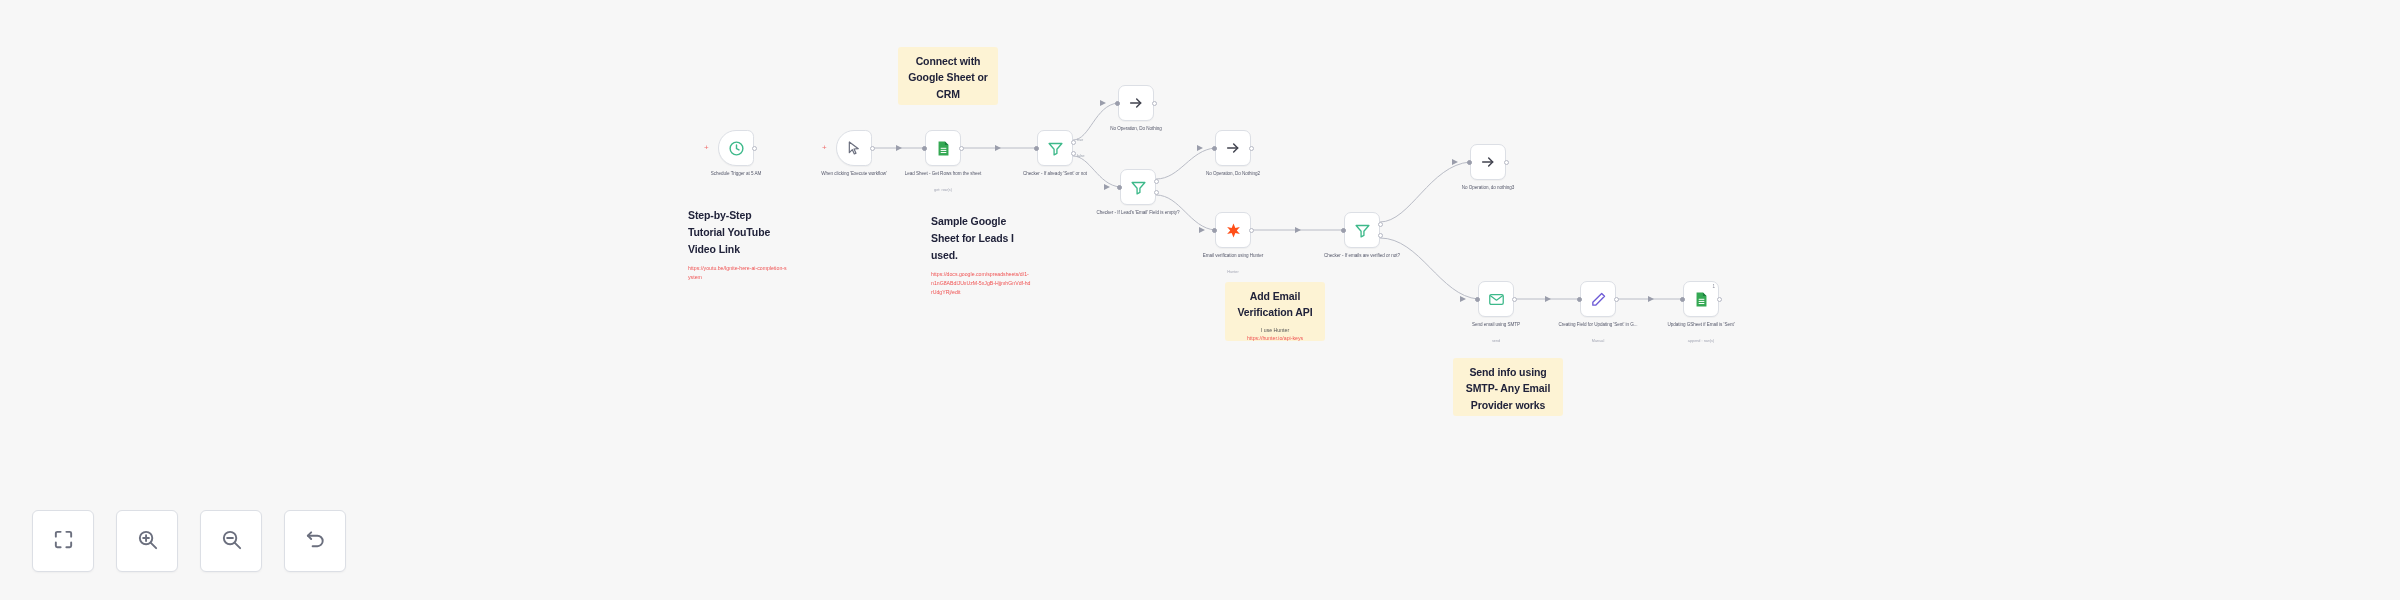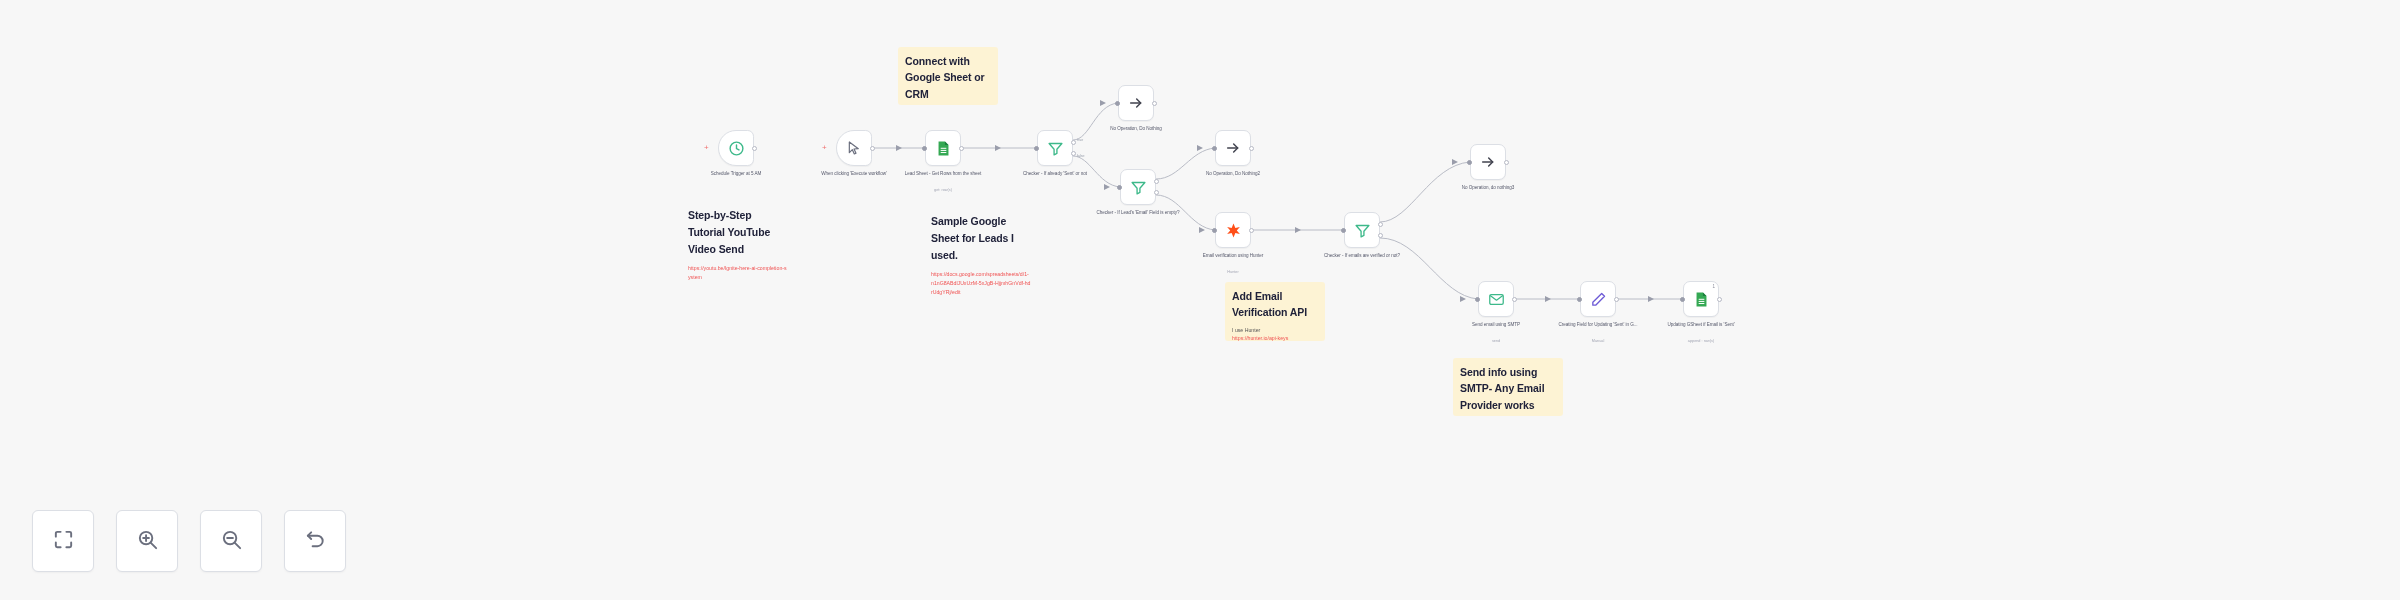--- a/index.html
+++ b/index.html
@@ -11,20 +11,21 @@
   }
   #canvas { position:relative; width:2400px; height:600px; background:#f7f7f7; }
 
   
   .sticky {
     position:absolute;
     background:#fdf3d4;
     border-radius:3px;
     padding:6px 7px;
     overflow:hidden;
+    text-align:center;
   }
   .sticky .s-title {
     font-size:10.5px; font-weight:bold; color:#20223a;
     line-height:1.55; letter-spacing:-0.1px;
   }
   .sticky .s-sub { font-size:5.2px; color:#555; line-height:1.6; margin-top:5px; }
   .sticky .s-url { font-size:5.2px; color:#f05252; line-height:1.6; word-break:break-all; }
 
   
   .note { position:absolute; }
@@ -148,21 +149,21 @@
     <div class="s-title">Add Email Verification API</div>
     <div class="s-sub">I use Hunter</div>
     <div class="s-url">https://hunter.io/api-keys</div>
   </div>
 
   <div class="sticky" style="left:1453px; top:358px; width:110px; height:58px;">
     <div class="s-title">Send info using SMTP- Any Email Provider works</div>
   </div>
 
   <div class="note" style="left:688px; top:207px; width:100px;">
-    <div class="n-title">Step-by-Step Tutorial YouTube Video Send</div>
+    <div class="n-title">Step-by-Step Tutorial YouTube Video Link</div>
     <div class="n-url">https://youtu.be/Ignite-here-ai-completion-system</div>
   </div>
 
   <div class="note" style="left:903px; top:213px; width:100px;margin-left:28px;">
     <div class="n-title">Sample Google Sheet for Leads I used.</div>
     <div class="n-url">https://docs.google.com/spreadsheets/d/1-n1nG8ABdlJUxUzM-5xJgB-HjjmhGnVdf-hdrUdgYRj/edit</div>
   </div>
 
 
   <div class="node trigger" style="left:718px; top:130px;">

